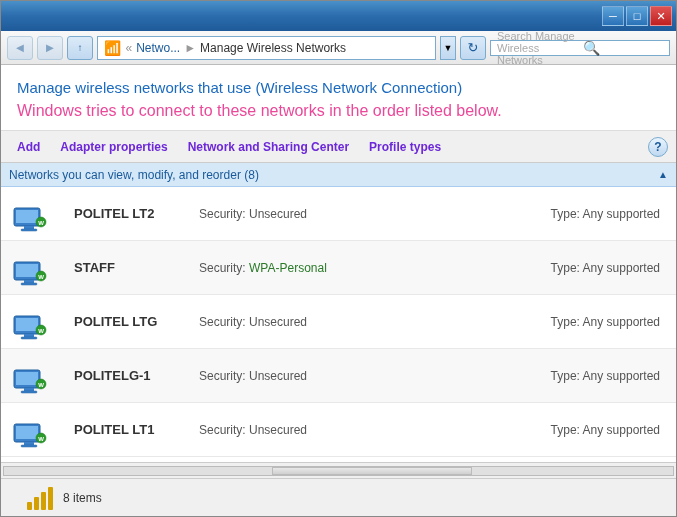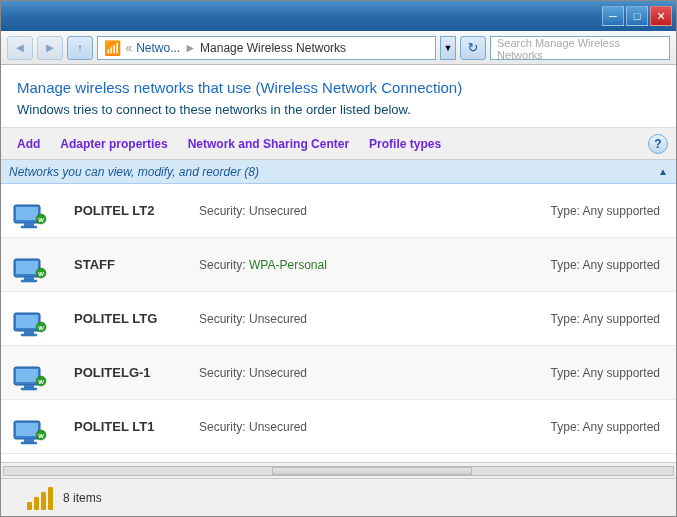--- a/index.html
+++ b/index.html
@@ -112,30 +112,29 @@
     .refresh-btn {
       width: 26px; height: 24px;
       background: linear-gradient(to bottom, #dbeaf8, #c0d8f0);
       border: 1px solid #7aabcf;
       border-radius: 3px;
       display: flex; align-items: center; justify-content: center;
       cursor: pointer; font-size: 13px; color: #1a5a9a;
     }
     .search-bar {
       width: 180px;
-      height: 24px;
+      height: 16px;
       background: white;
       border: 1px solid #7aabcf;
       display: flex;
       align-items: center;
       padding: 0 6px;
       color: #aaa;
       font-size: 12px;
       gap: 6px;
-      flex-direction: column;
     }
     .search-bar span { flex: 1; }
     .search-icon { color: #4a7ab5; font-size: 14px; cursor: pointer; }
 
     
     .content {
       flex: 1;
       background: white;
       display: flex;
       flex-direction: column;
@@ -148,22 +147,22 @@
       background: white;
       border-bottom: 1px solid #ddd;
     }
     .page-title {
       font-size: 15px;
       color: #1a6abf;
       font-weight: normal;
       margin-bottom: 6px;
     }
     .page-subtitle {
-      font-size: 13px;
-      color: #0c4a6e;
+      font-size: 16px;
+      color: #ec4899;
     }
 
     
     .toolbar {
       height: 32px;
       background: #f0f0f0;
       border-bottom: 1px solid #ccc;
       display: flex;
       align-items: center;
       padding: 0 8px;
@@ -207,21 +206,20 @@
     .list-header {
       height: 24px;
       background: #d4e8f8;
       border-bottom: 1px solid #aaccee;
       display: flex;
       align-items: center;
       padding: 0 8px;
       font-size: 12px;
       color: #1a5a9a;
       flex-shrink: 0;
-      font-style: italic;
     }
     .list-header-arrow {
       margin-left: auto;
       font-size: 10px;
       color: #1a5a9a;
     }
 
     .list-body {
       flex: 1;
       overflow-y: scroll;

